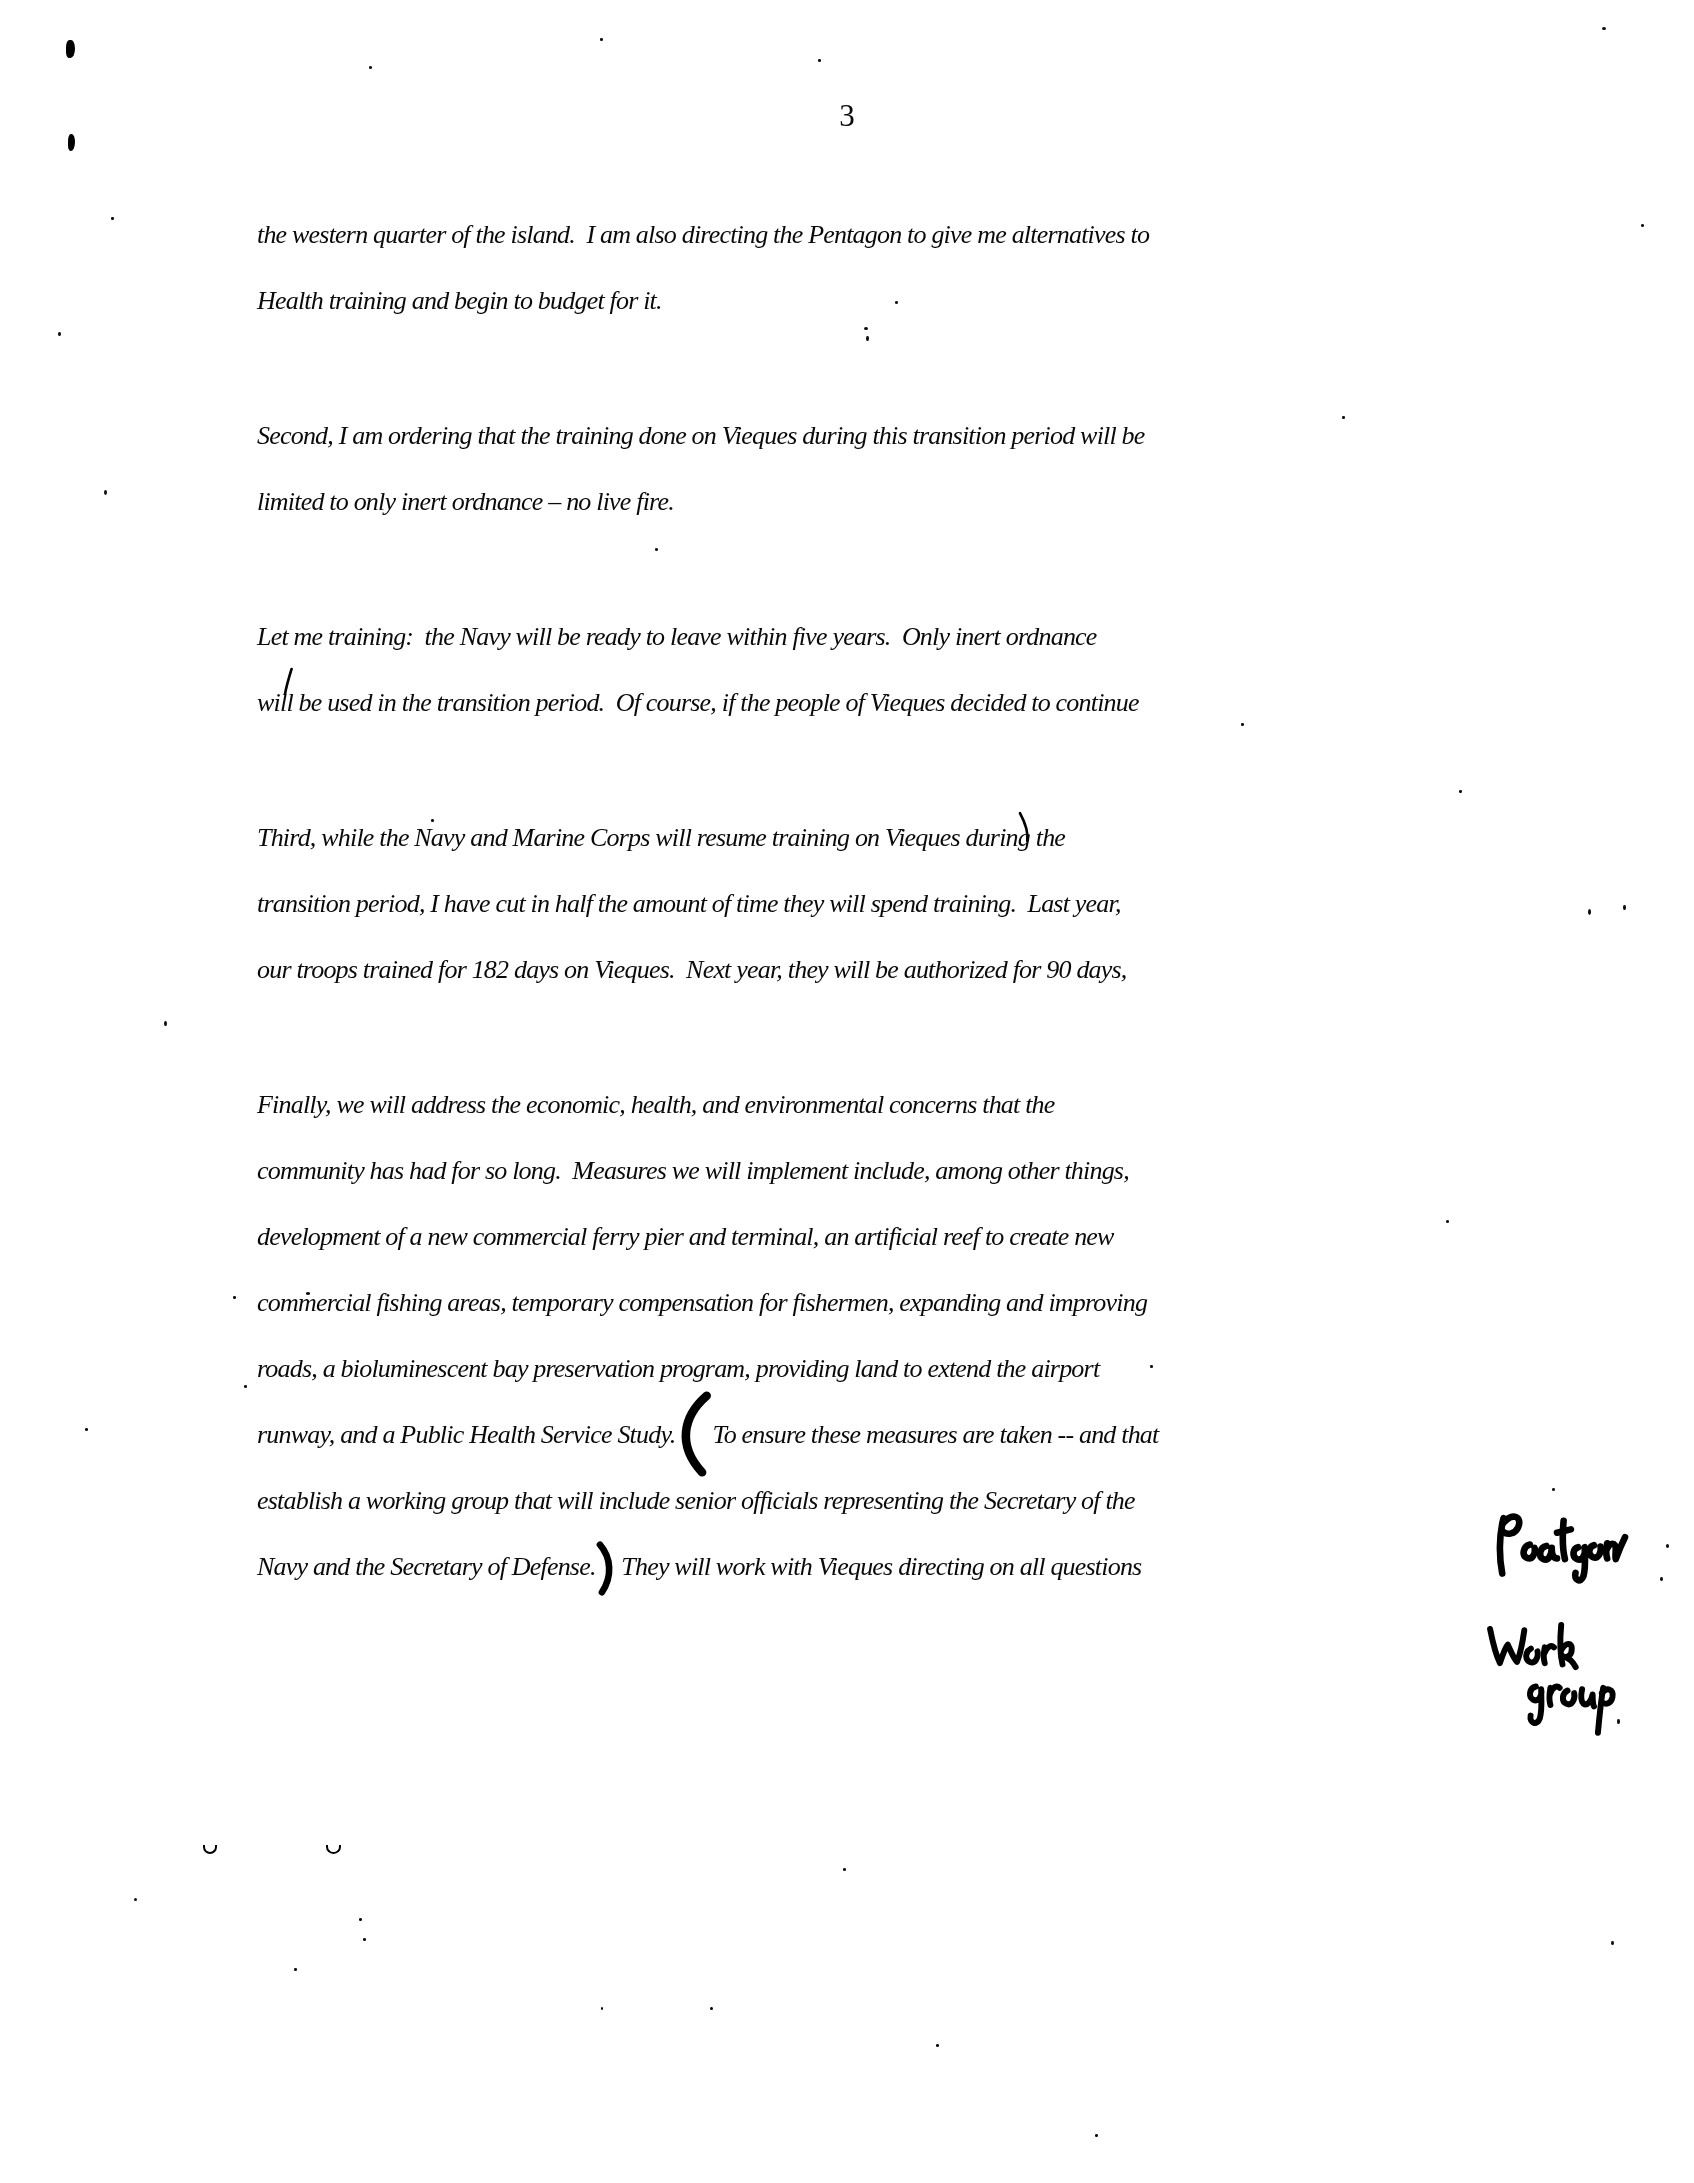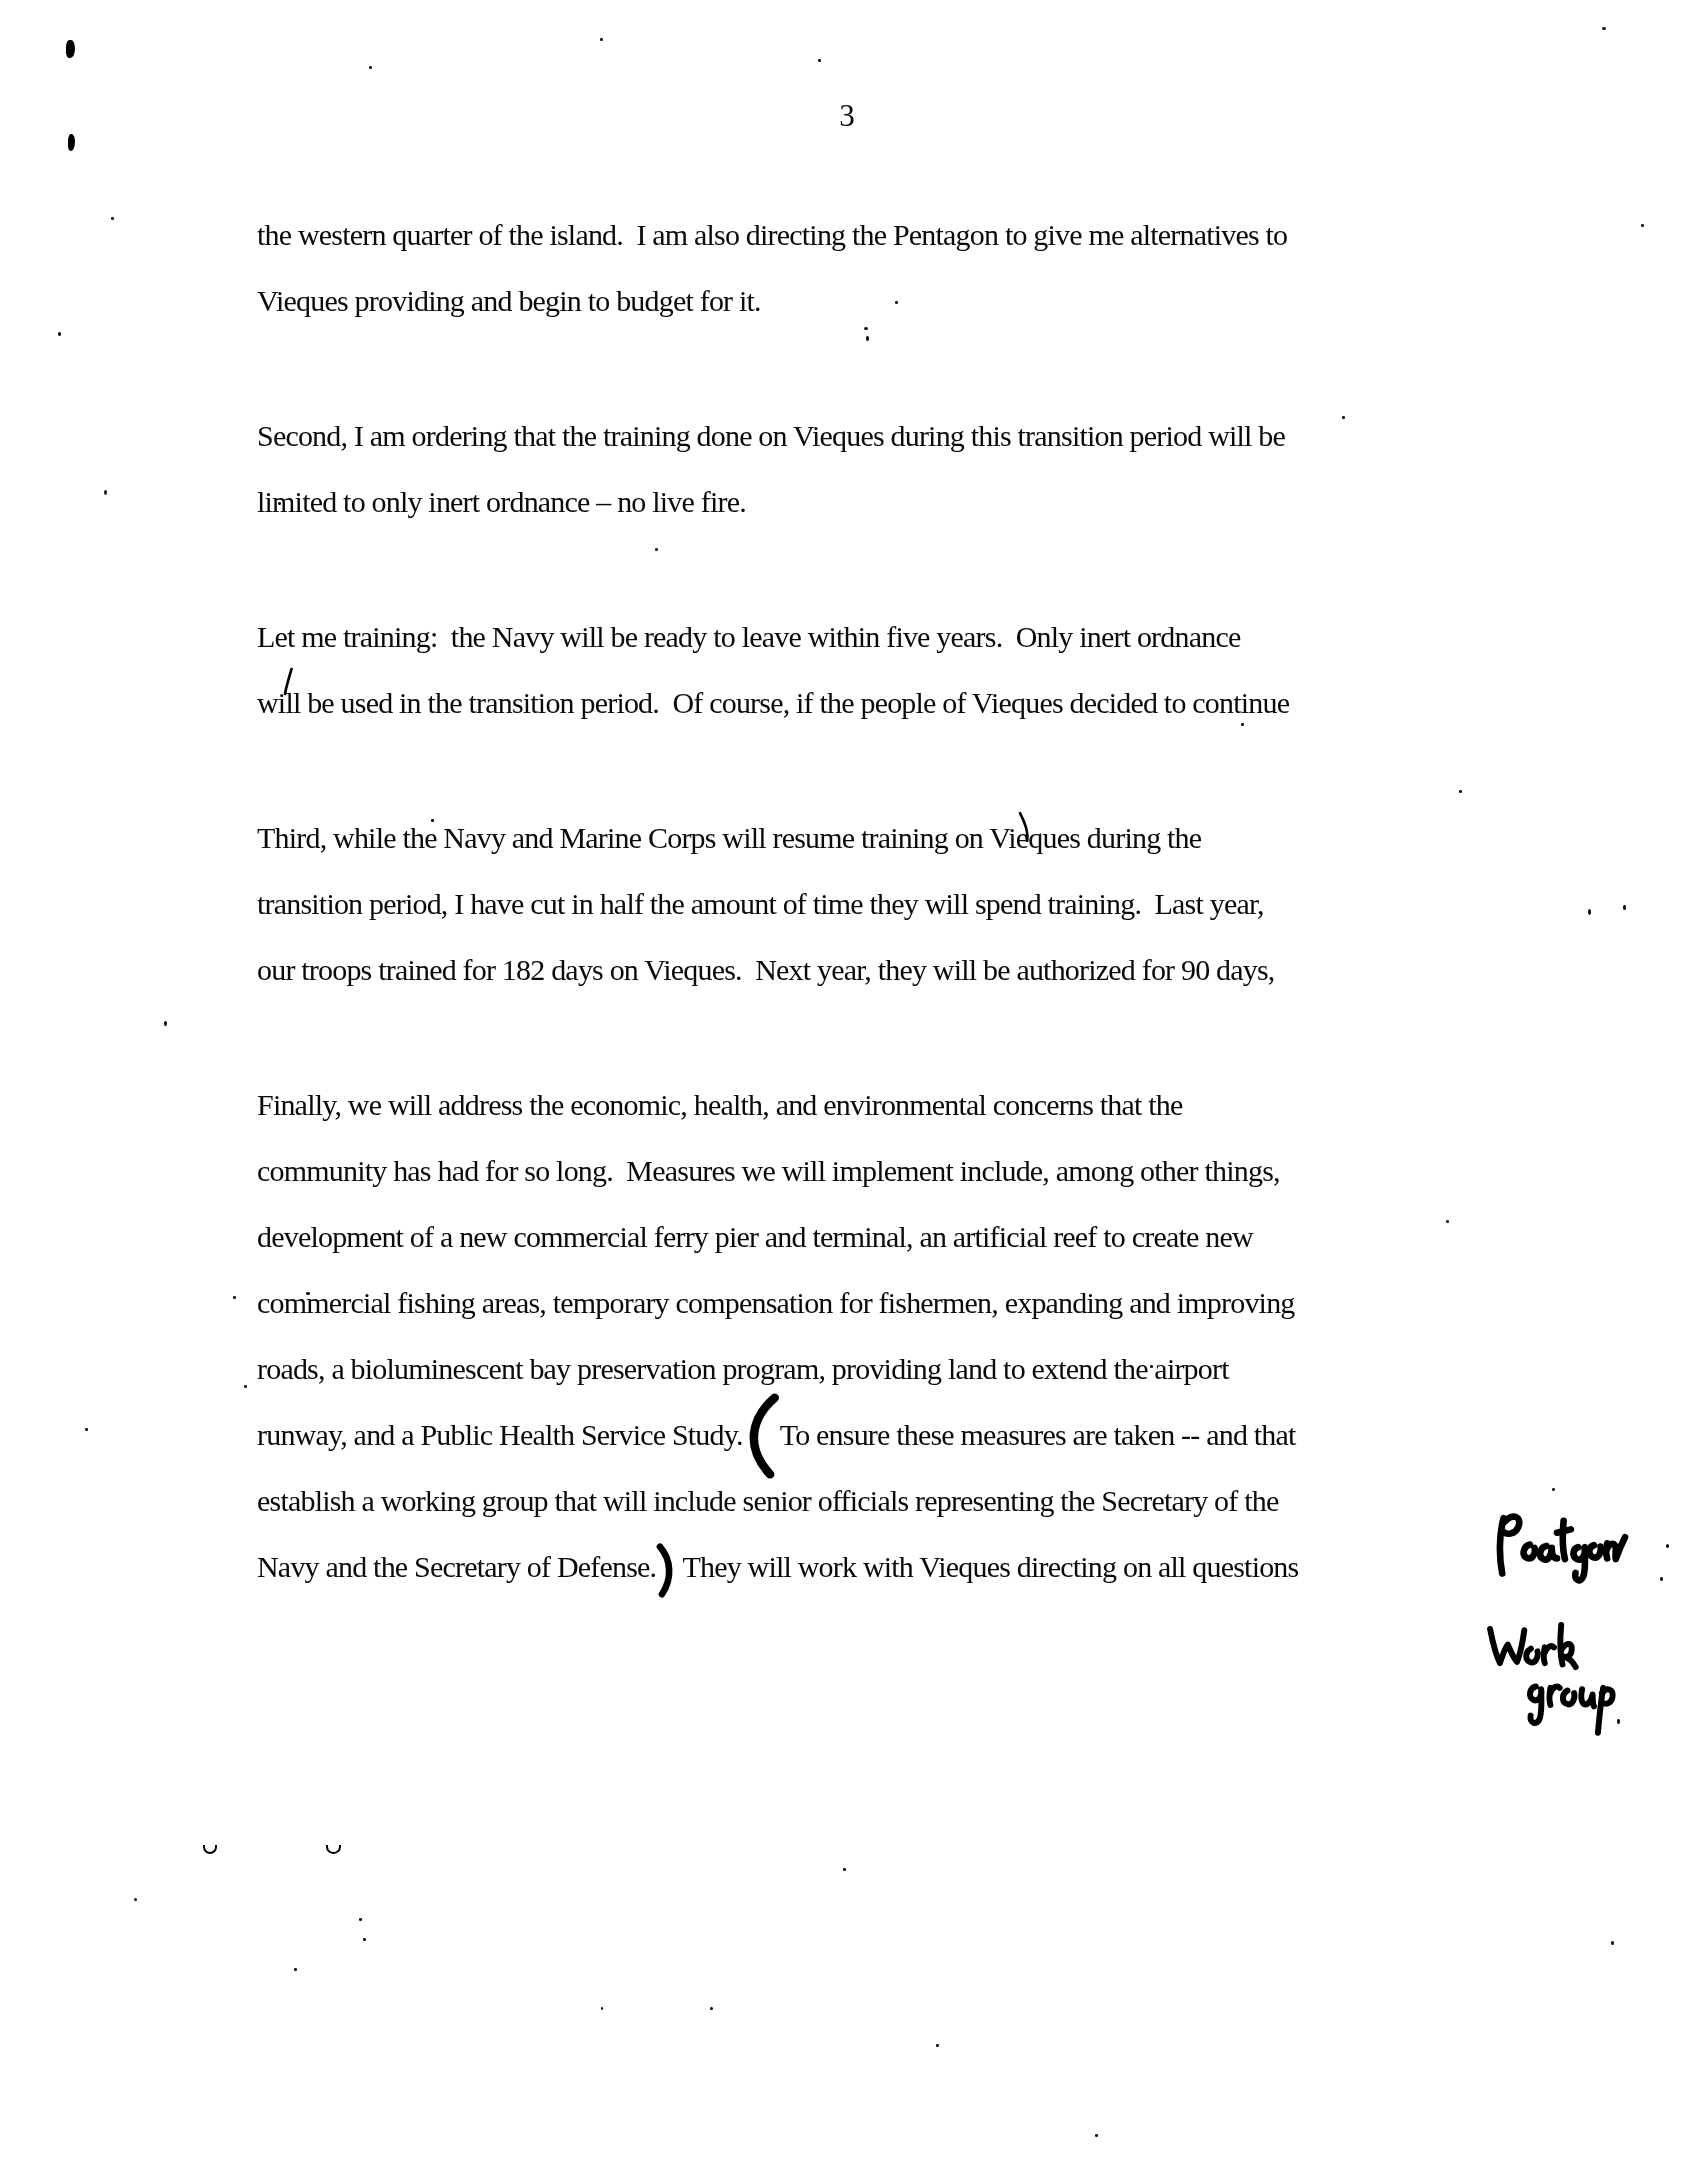--- a/index.html
+++ b/index.html
@@ -17,23 +17,24 @@
     font-size:31px;
   }
   .text-block{
     position:absolute;
     left:257px;top:202px;
     width:1324px;
   }
   .para{margin:0 0 69px 0;padding:0;}
   .line{
     line-height:66px;
-    font-size:30px;
+    font-size:26px;
     letter-spacing:-0.8px;
     white-space:pre;
+    font-style:italic;
   }
   
   .inline-paren{display:inline-block;position:relative;vertical-align:baseline;}
   .inline-paren.open{width:37px;}
   .inline-paren.close{width:20px;}
   .inline-paren svg{position:absolute;left:0;overflow:visible;}
   .inline-paren.open svg{bottom:-34px;width:37px;height:86px;}
   .inline-paren.close svg{bottom:-20px;width:18.5px;height:53px;}
   .ink{stroke:#000;fill:none;stroke-linecap:round;stroke-linejoin:round;}
   
@@ -52,21 +53,21 @@
 <body>
 
 <div class="page">
 
   <div class="page-number">3</div>
 
   <main class="text-block">
 
     <div class="para">
       <div class="line">the western quarter of the island.  I am also directing the Pentagon to give me alternatives to</div>
-      <div class="line">Vieques providing and begin to budget for it.</div>
+      <div class="line">Health training and begin to budget for it.</div>
     </div>
 
     <div class="para">
       <div class="line">Second, I am ordering that the training done on Vieques during this transition period will be</div>
       <div class="line">limited to only inert ordnance – no live fire.</div>
     </div>
 
     <div class="para">
       <div class="line">Let me training:  the Navy will be ready to leave within five years.  Only inert ordnance</div>
       <div class="line">will be used in the transition period.  Of course, if the people of Vieques decided to continue</div>

